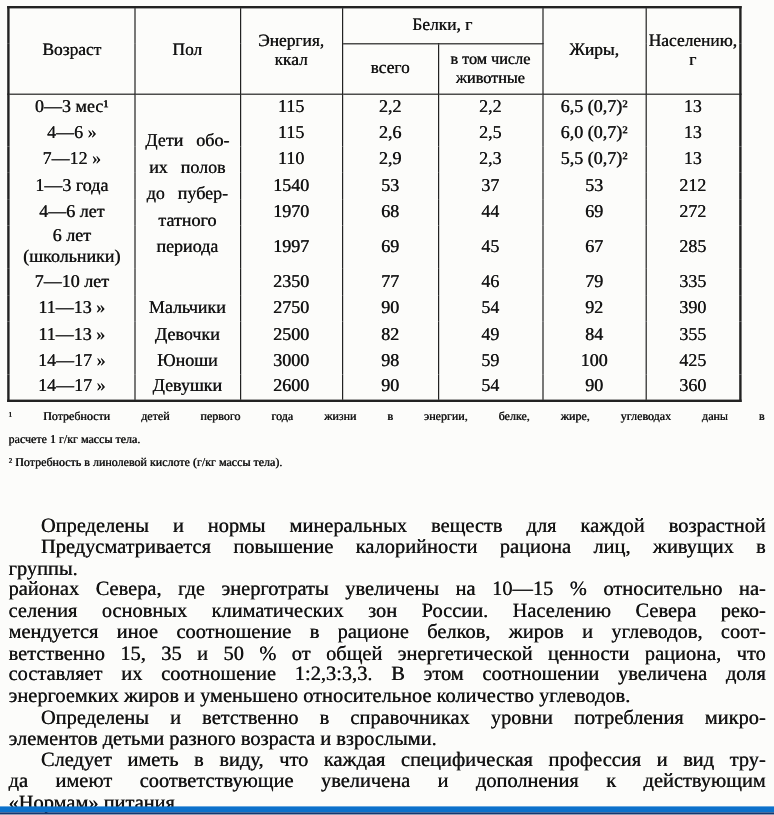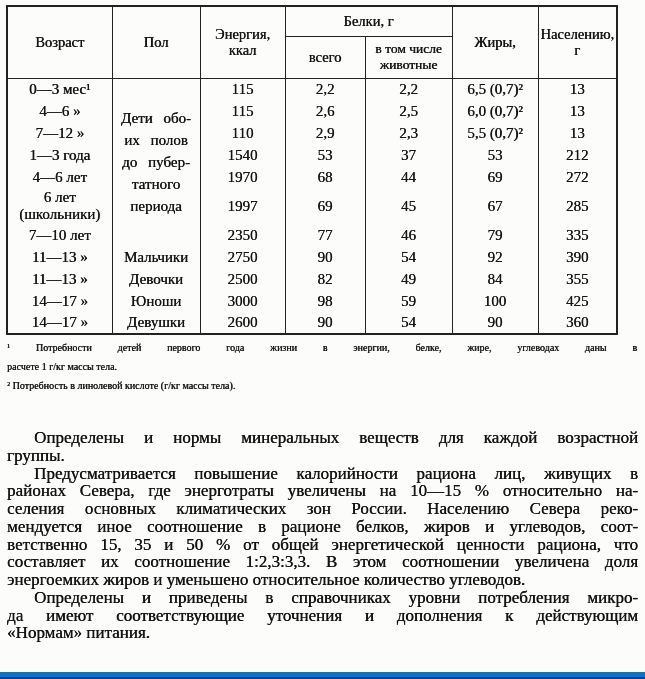--- a/index.html
+++ b/index.html
@@ -178,29 +178,31 @@
   </table>
 
   <div class="footnotes">
     <div class="jlf">¹ Потребности детей первого года жизни в энергии, белке, жире, углеводах даны в</div>
     <div>расчете 1 г/кг массы тела.</div>
     <div class="fn2">² Потребность в линолевой кислоте (г/кг массы тела).</div>
   </div>
 
   <div class="bodytext">
     <div class="ln jl ind">Определены и нормы минеральных веществ для каждой возрастной</div>
+    <div class="ln jl ind">Предусматривается повышение калорийности рациона лиц, живущих в</div>
     <div class="ln">группы.</div>
-    <div class="ln jl ind">Предусматривается повышение калорийности рациона лиц, живущих в</div>
     <div class="ln jl">районах Севера, где энерготраты увеличены на 10—15 % относительно на-</div>
     <div class="ln jl">селения основных климатических зон России. Населению Севера реко-</div>
     <div class="ln jl">мендуется иное соотношение в рационе белков, жиров и углеводов, соот-</div>
     <div class="ln jl">ветственно 15, 35 и 50 % от общей энергетической ценности рациона, что</div>
     <div class="ln jl">составляет их соотношение 1:2,3:3,3. В этом соотношении увеличена доля</div>
     <div class="ln">энергоемких жиров и уменьшено относительное количество углеводов.</div>
-    <div class="ln jl ind">Определены и приведены в справочниках уровни потребления микро-</div>
-    <div class="ln jl">да имеют соответствующие уточнения и дополнения к действующим</div>
+    <div class="ln jl ind">Определены и ветственно в справочниках уровни потребления микро-</div>
+    <div class="ln">элементов детьми разного возраста и взрослыми.</div>
+    <div class="ln jl ind">Следует иметь в виду, что каждая специфическая профессия и вид тру-</div>
+    <div class="ln jl">да имеют соответствующие увеличена и дополнения к действующим</div>
     <div class="ln">«Нормам» питания.</div>
   </div>
 
   <div class="bar-blue" style="background: rgb(12, 113, 203);"></div>
   <div class="bar-navy" style="background: rgb(23, 53, 110);"></div>
 
 </div>
 
 </body></html>

